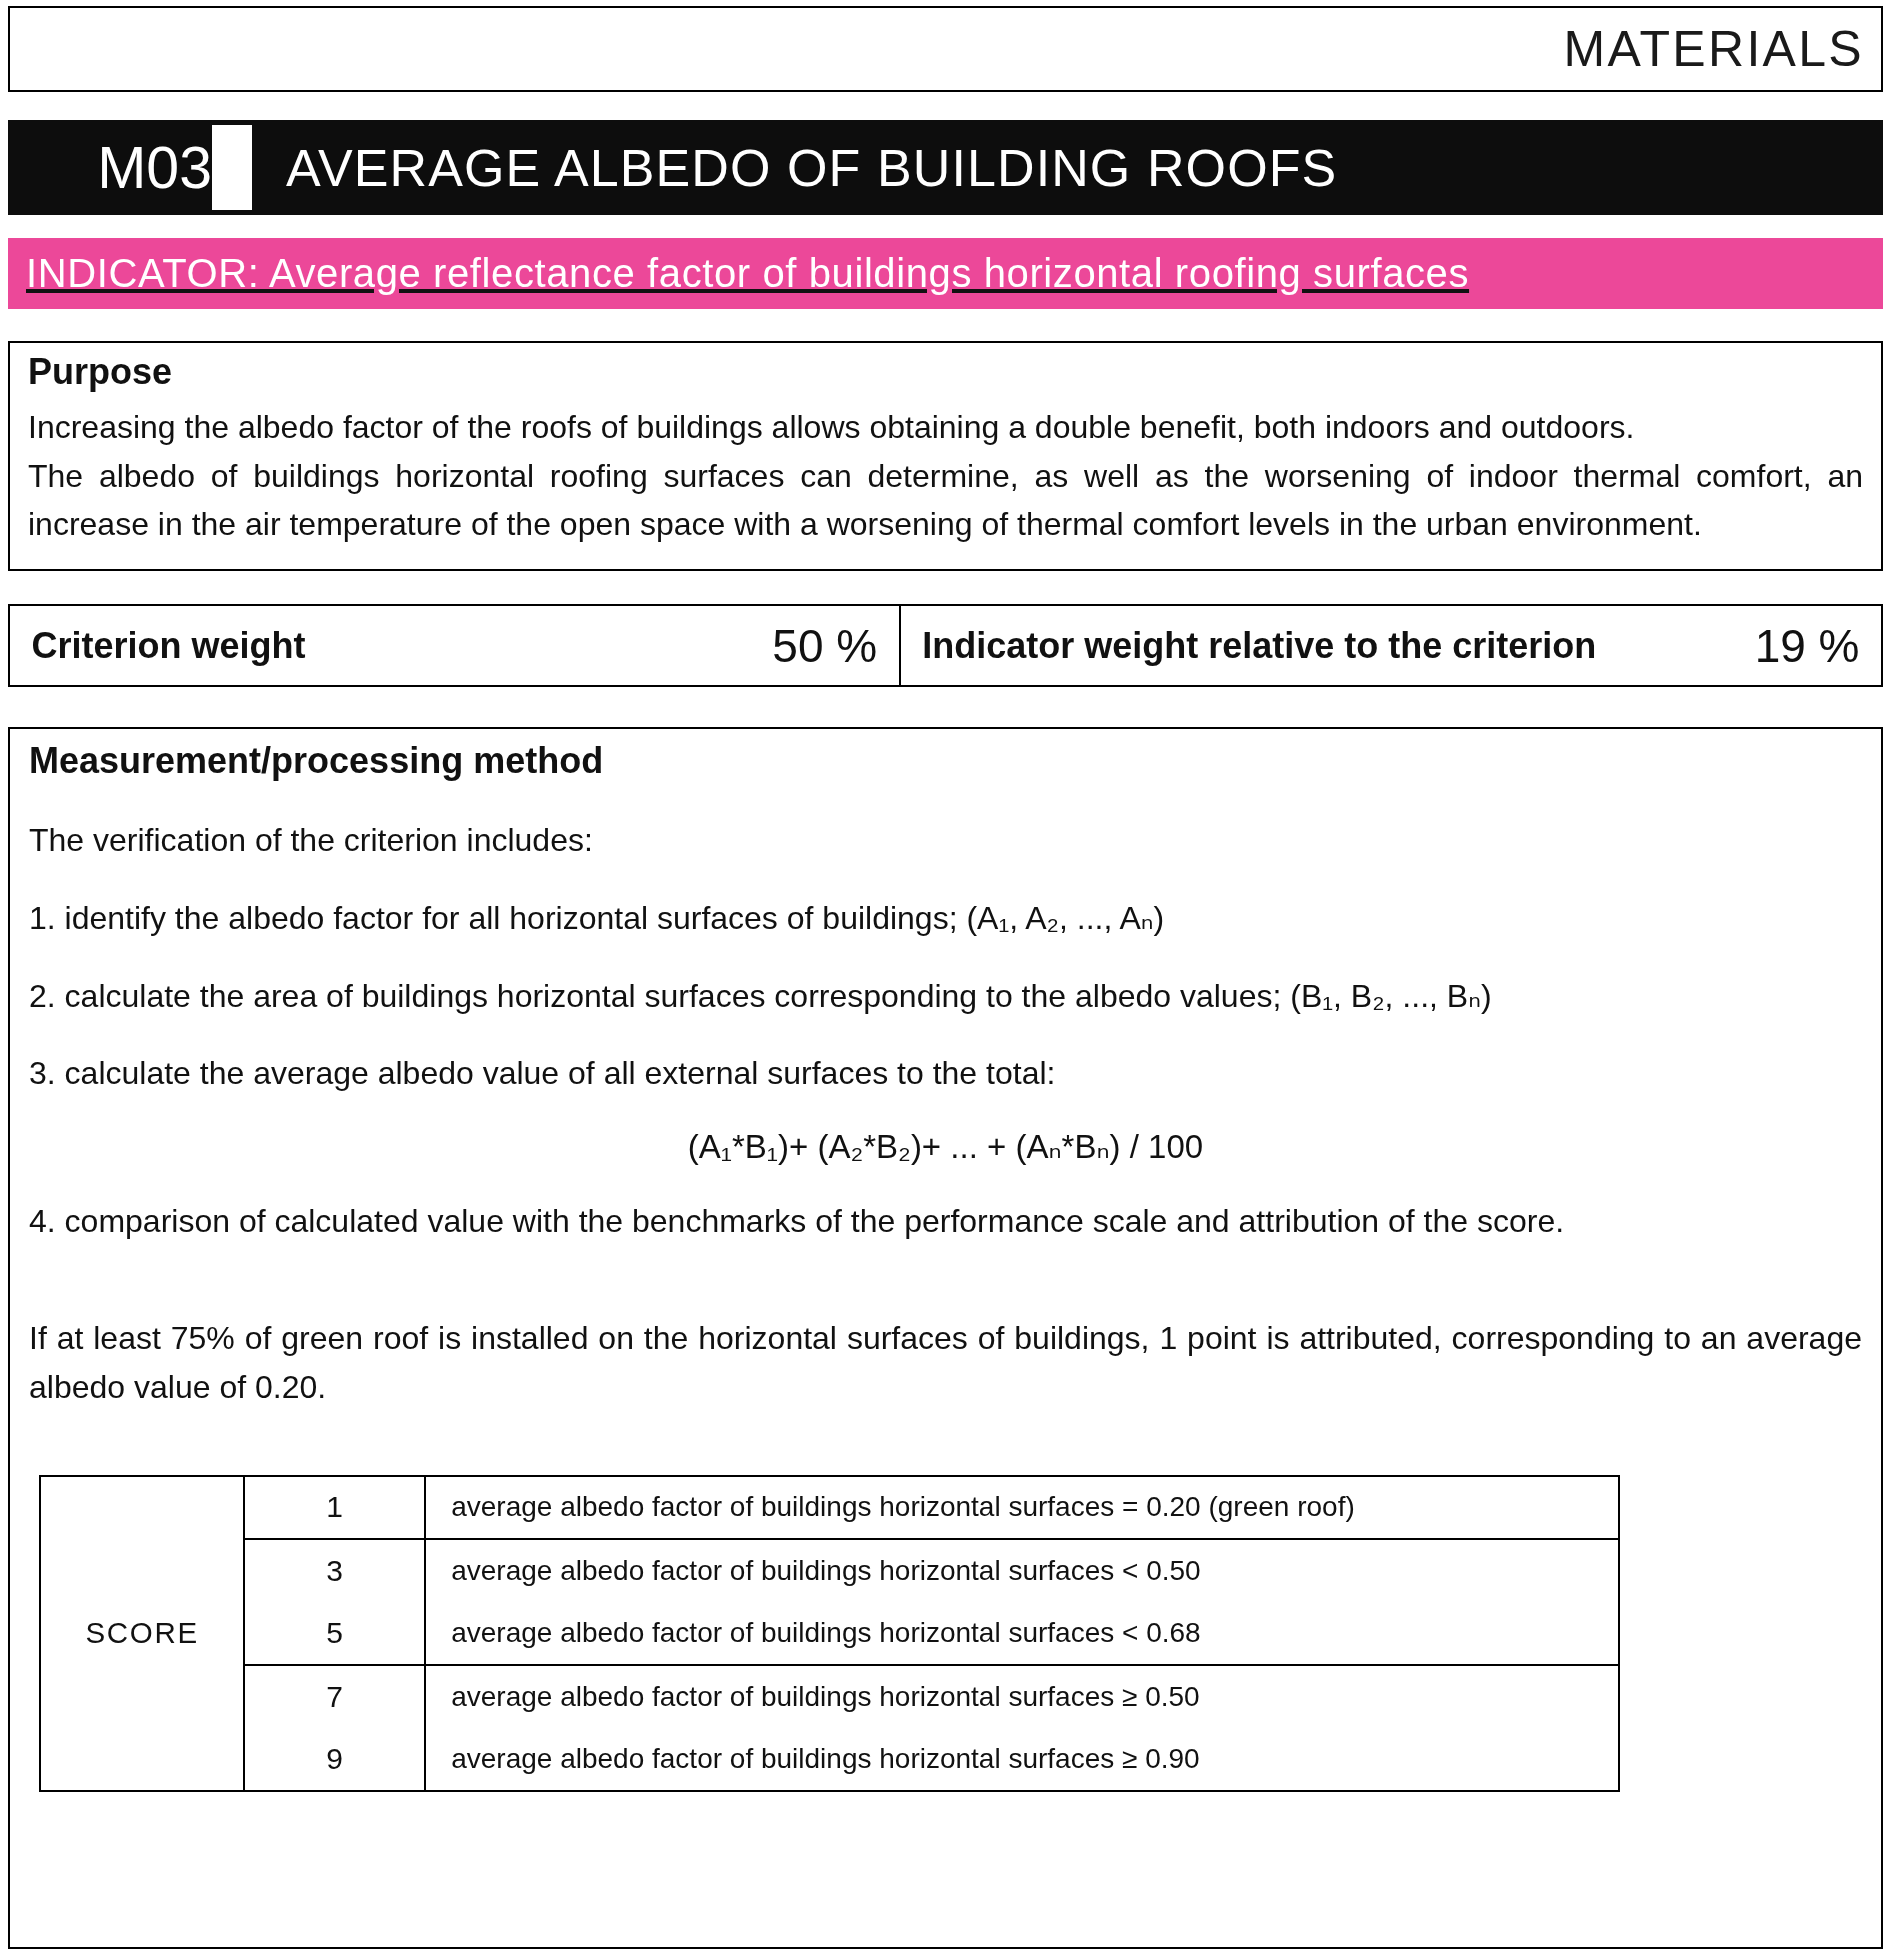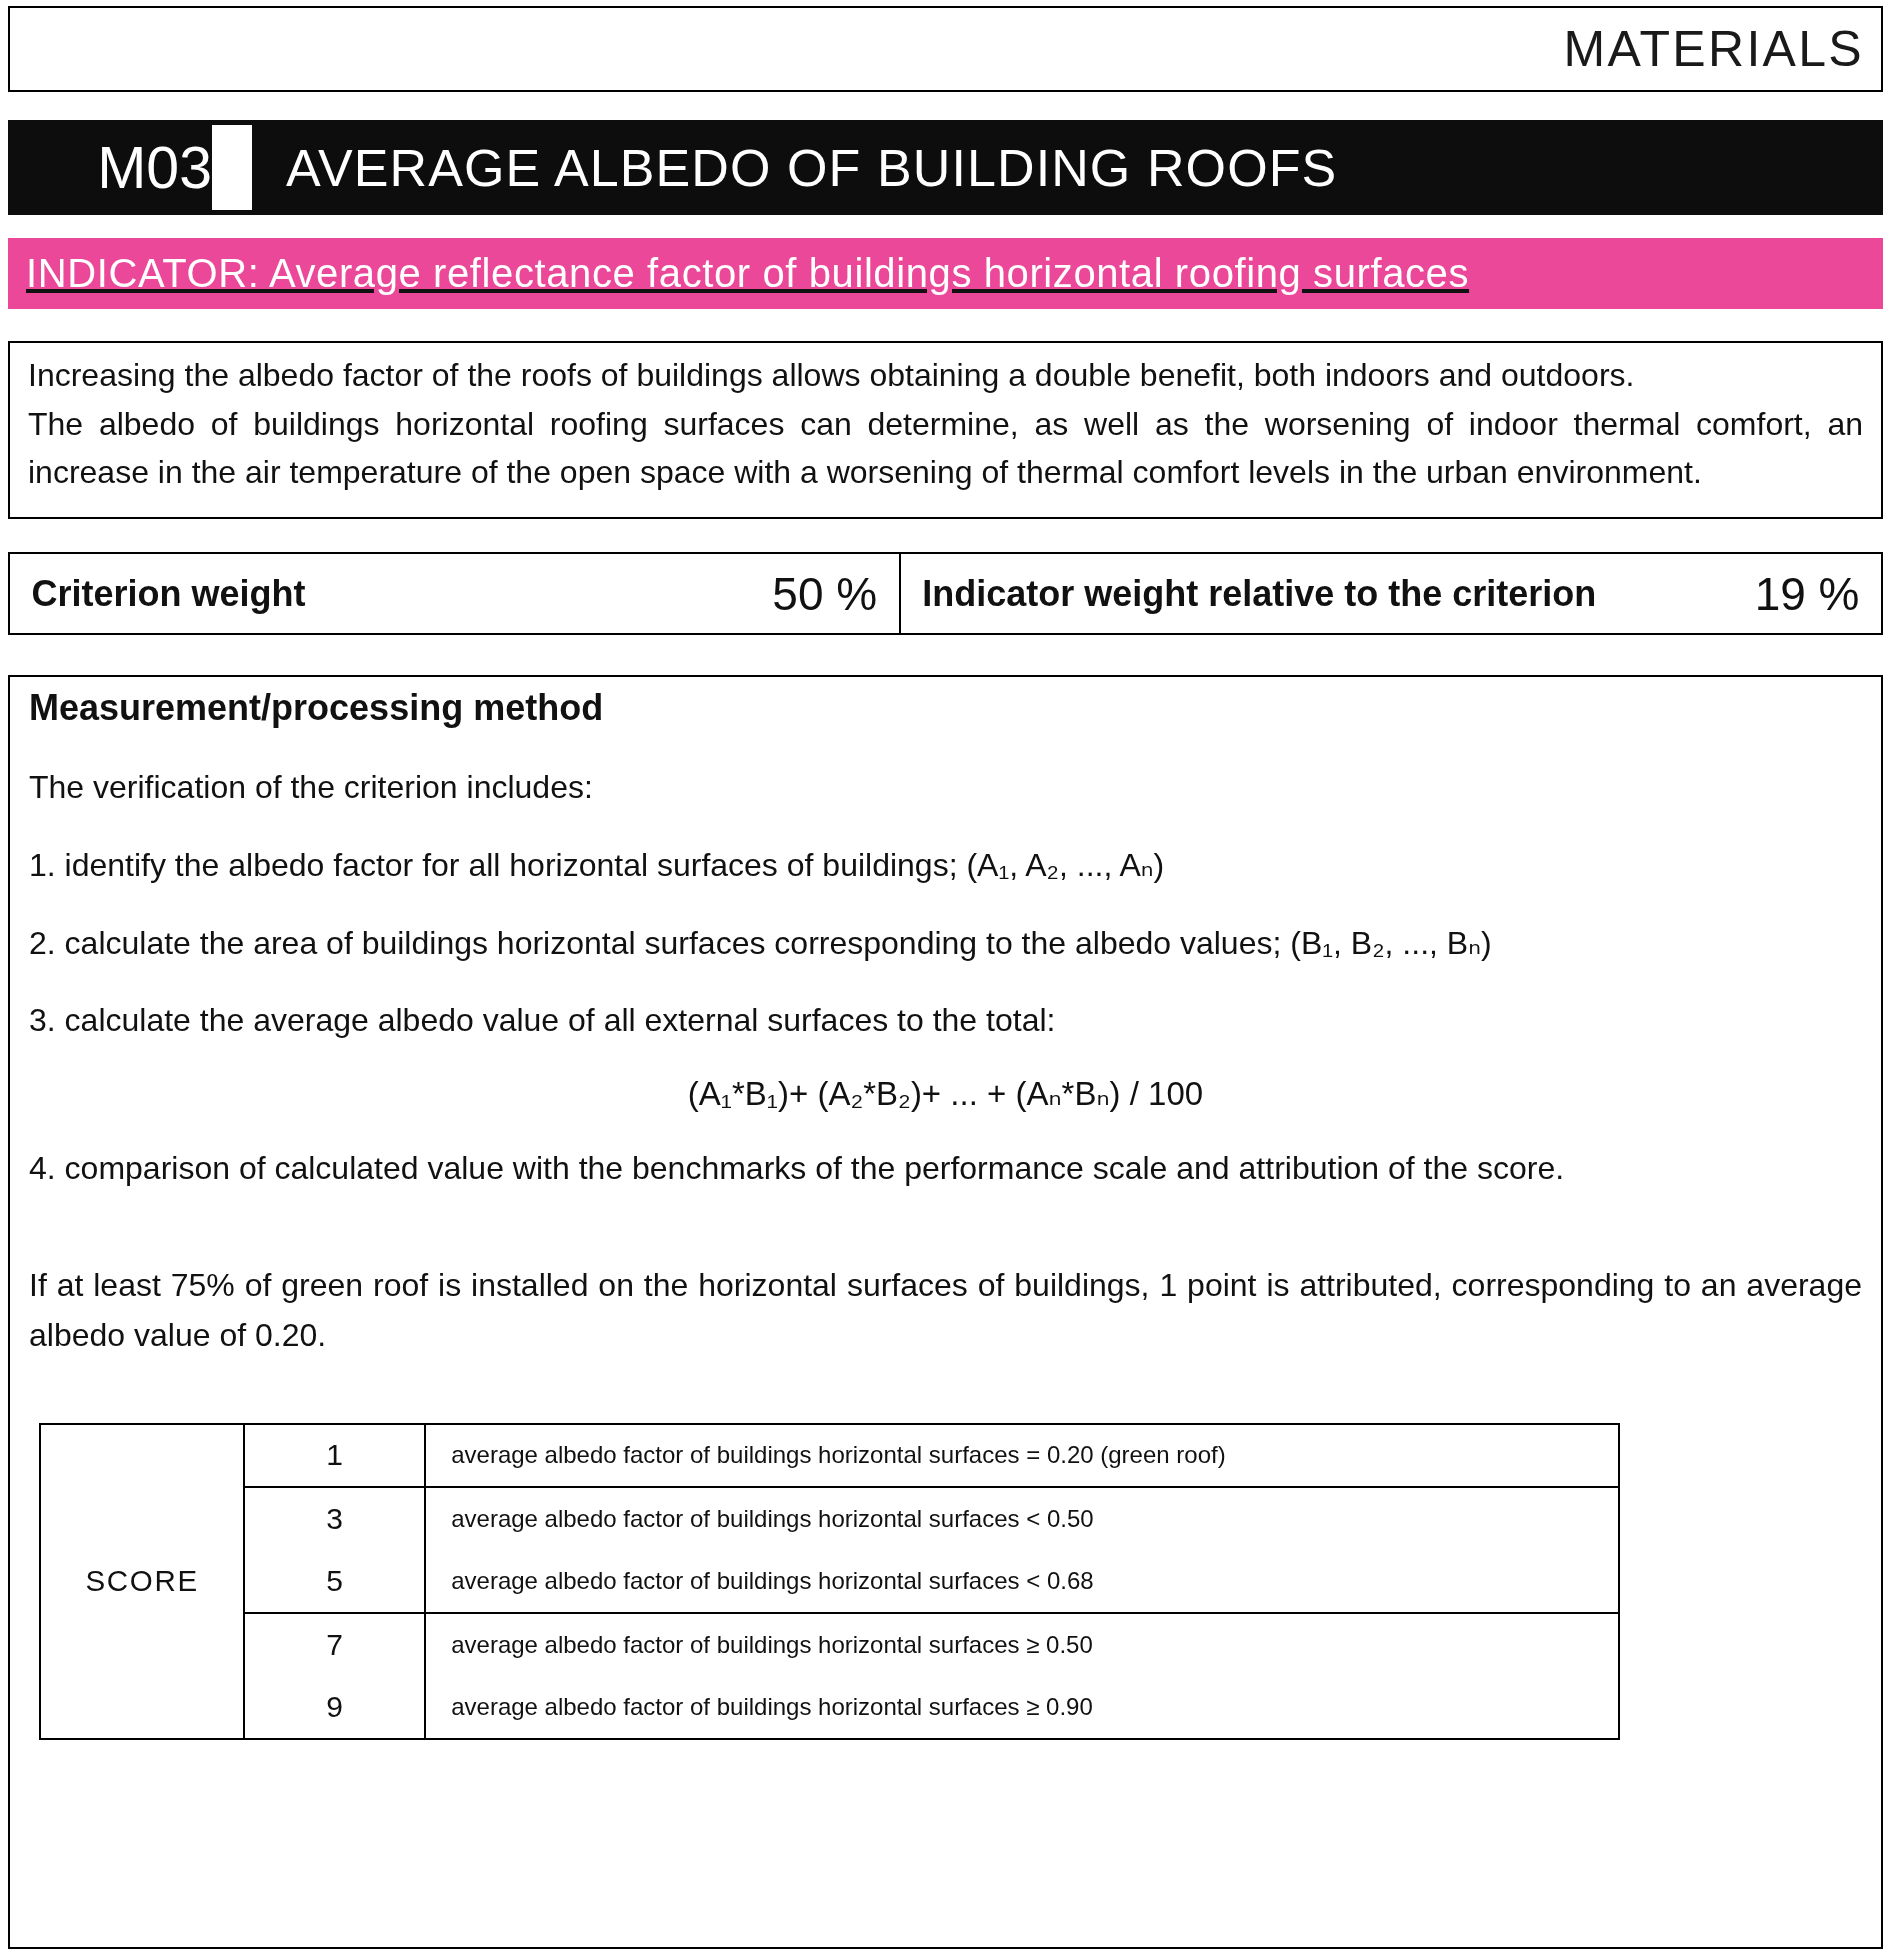--- a/index.html
+++ b/index.html
@@ -158,21 +158,21 @@
     letter-spacing: 1.7px;
     border-radius: 20px;
   }
   .score-table td.score-num {
     width: 181px;
     text-align: center;
     font-size: 30px;
     border-left: 2.3px solid #000;
   }
   .score-table td.score-desc {
-    font-size: 24px;
+    font-size: 28px;
     padding: 0 17px 0 25px;
     border-left: 2.3px solid #000;
   }
   .score-table tr.group-start td { border-top: 2.3px solid #000; }
 </style>
 </head>
 <body>
 
 <div class="page">
 
@@ -184,20 +184,21 @@
     <span class="m03-code">M03</span>
     <span class="m03-sep"></span>
     <span class="m03-title">AVERAGE ALBEDO OF BUILDING ROOFS</span>
   </div>
 
   <div class="indicator-bar">
     <span class="indicator-text">INDICATOR: Average reflectance factor of buildings horizontal roofing surfaces</span>
   </div>
 
   <div class="purpose-box">
+    <div class="section-heading">Purpose</div>
     <div class="body-text">Increasing the albedo factor of the roofs of buildings allows obtaining a double benefit, both indoors and outdoors.</div>
     <div class="body-text">The albedo of buildings horizontal roofing surfaces can determine, as well as the worsening of indoor thermal comfort, an increase in the air temperature of the open space with a worsening of thermal comfort levels in the urban environment.</div>
   </div>
 
   <div class="weights-row">
     <div class="weights-cell criterion">
       <span class="weight-label">Criterion weight</span>
       <span class="weight-value">50 %</span>
     </div>
     <div class="weights-cell indicator">

